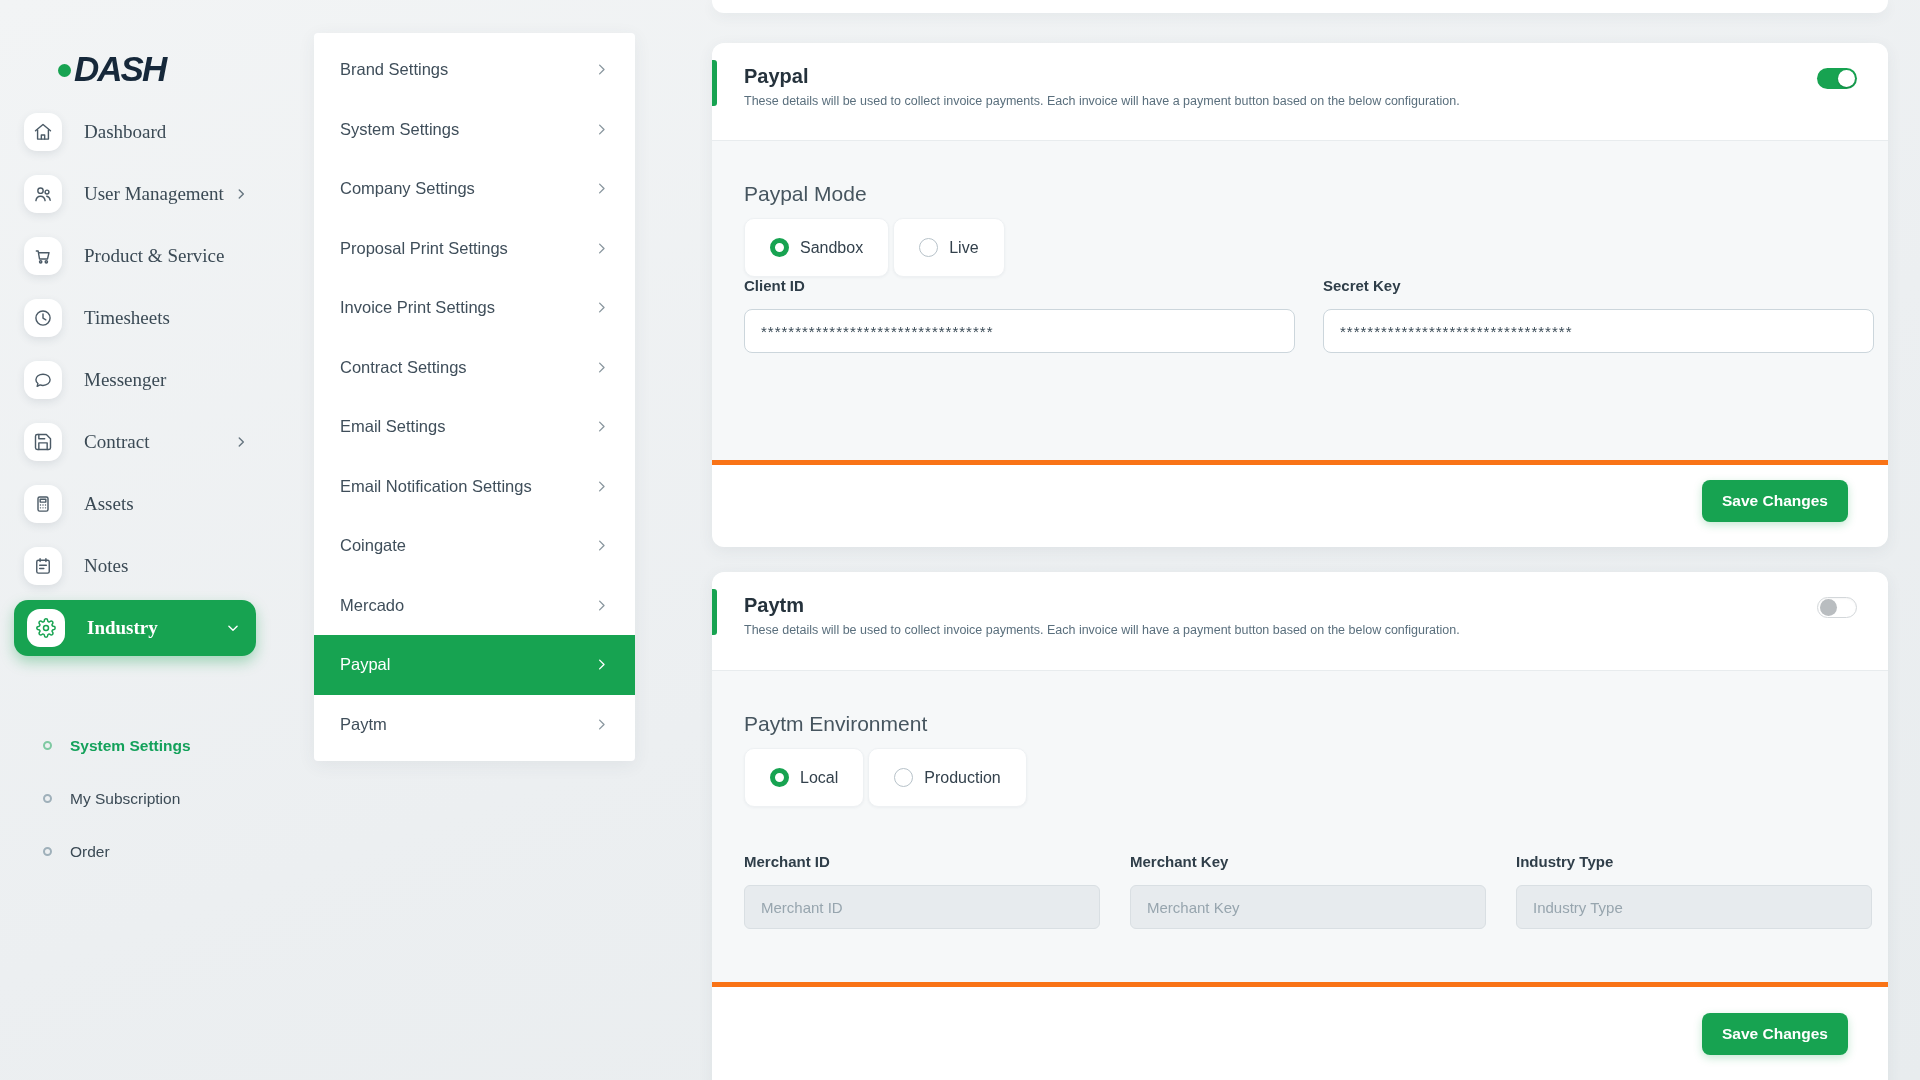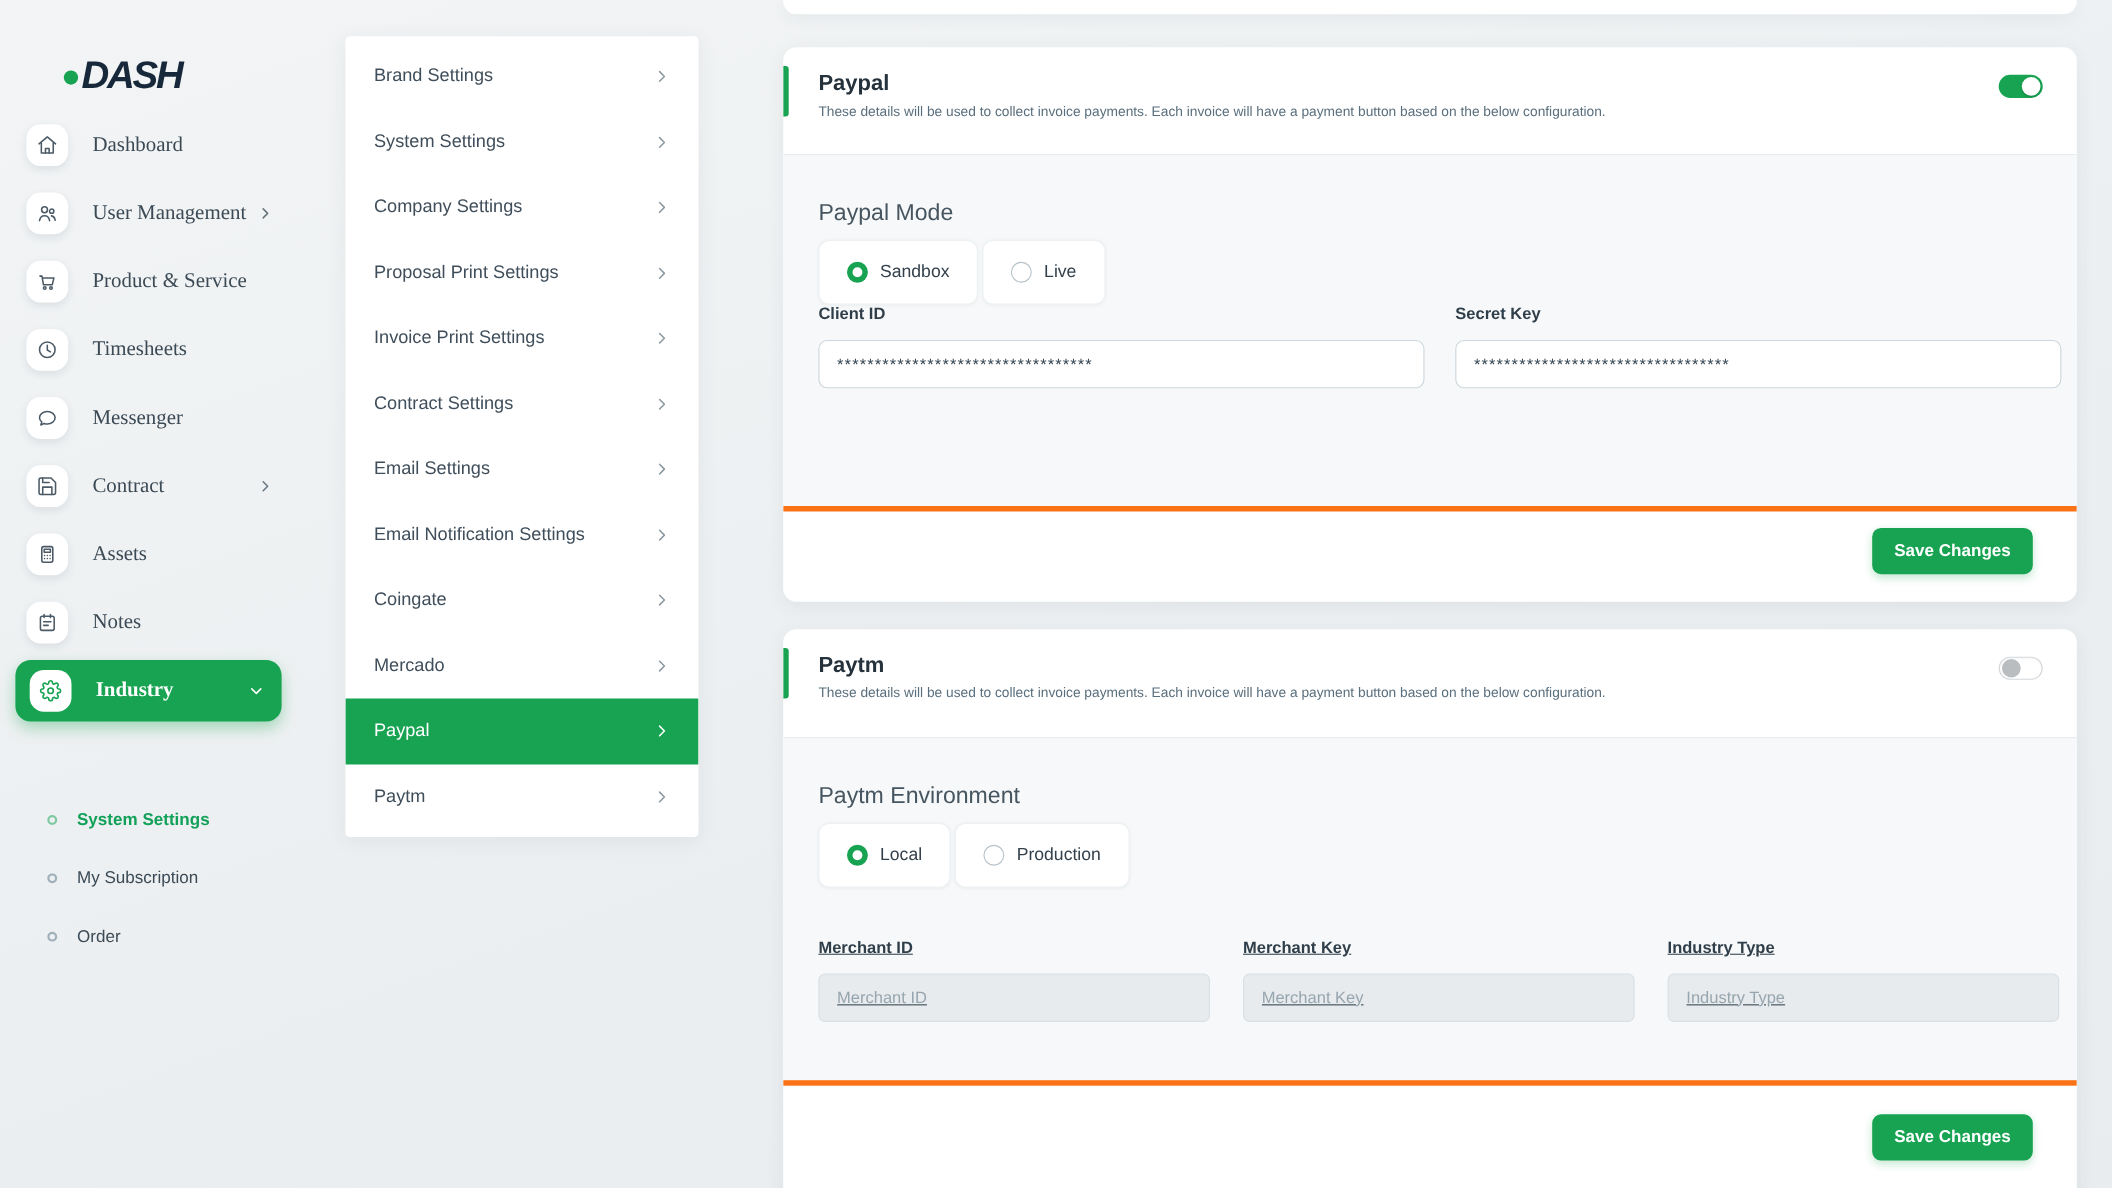--- a/index.html
+++ b/index.html
@@ -88,21 +88,21 @@
     background:#ffffff; border:1px solid #eef1f3; border-radius:10px;
     box-shadow:0 1px 3px rgba(40,60,75,.05); cursor:pointer;
     font-size:16px; font-weight:500; color:#33414c;
   }
   .radio { width:19px; height:19px; border-radius:50%; background:#ffffff; flex:0 0 auto; }
   .radio.checked { border:5.5px solid #17a351; }
   .radio.unchecked { border:1.5px solid #b7c2c9; }
 
   .fields { display:flex; }
   .card.paypal .fields { gap:28px; }
-  .card.paytm .fields { margin-top:46px; gap:30px;text-decoration:underline; }
+  .card.paytm .fields { margin-top:46px; gap:30px; }
   .field { display:flex; flex-direction:column; }
   .field-label { font-size:15px; font-weight:700; color:#2f3e49; line-height:18px; }
   .text-input {
     margin-top:14px; height:44px; border-radius:8px; padding:0 16px;
     font-family:"Liberation Sans", sans-serif; font-size:15px; outline:none;
   }
   .card.paypal .text-input { width:551px; background:#ffffff; border:1px solid #ccd6dc; color:#3a4a56; letter-spacing:1px; }
   .card.paytm .text-input { width:356px; background:#e7ebee; border:1px solid #d9dfe3; color:#3a4a56; border-radius:6px; }
   .text-input::placeholder { color:#97a5ae; letter-spacing:0; }
 

